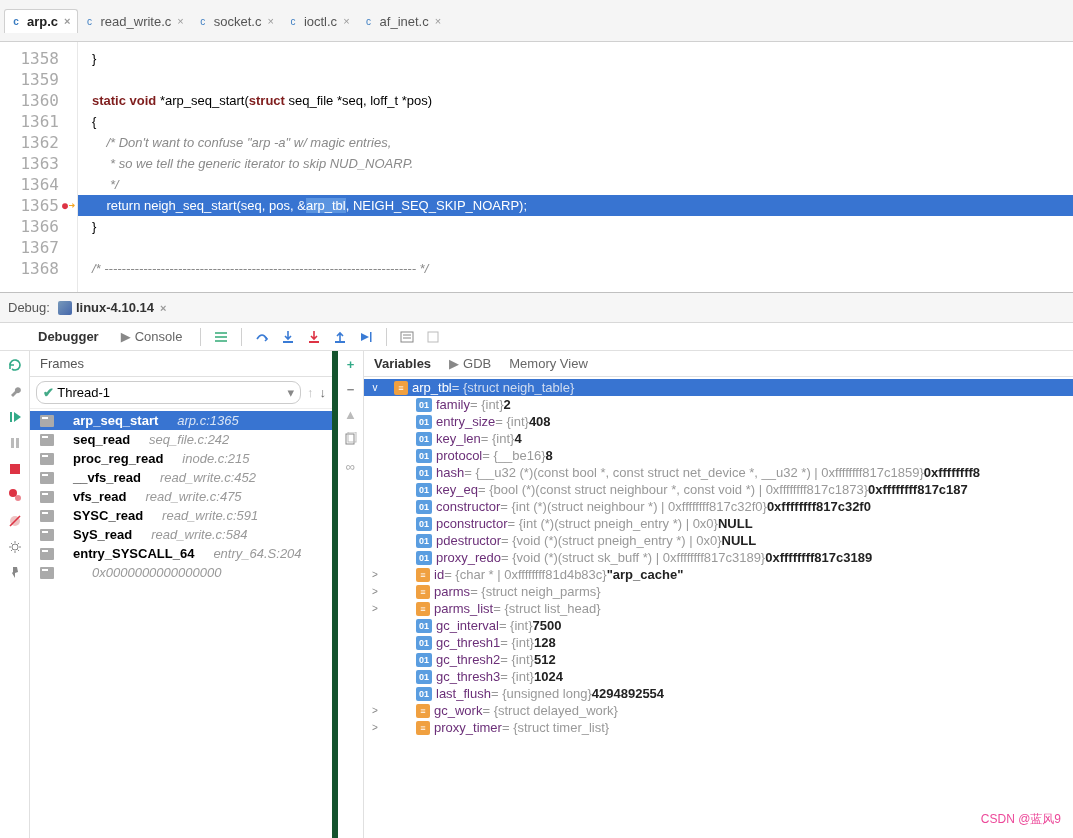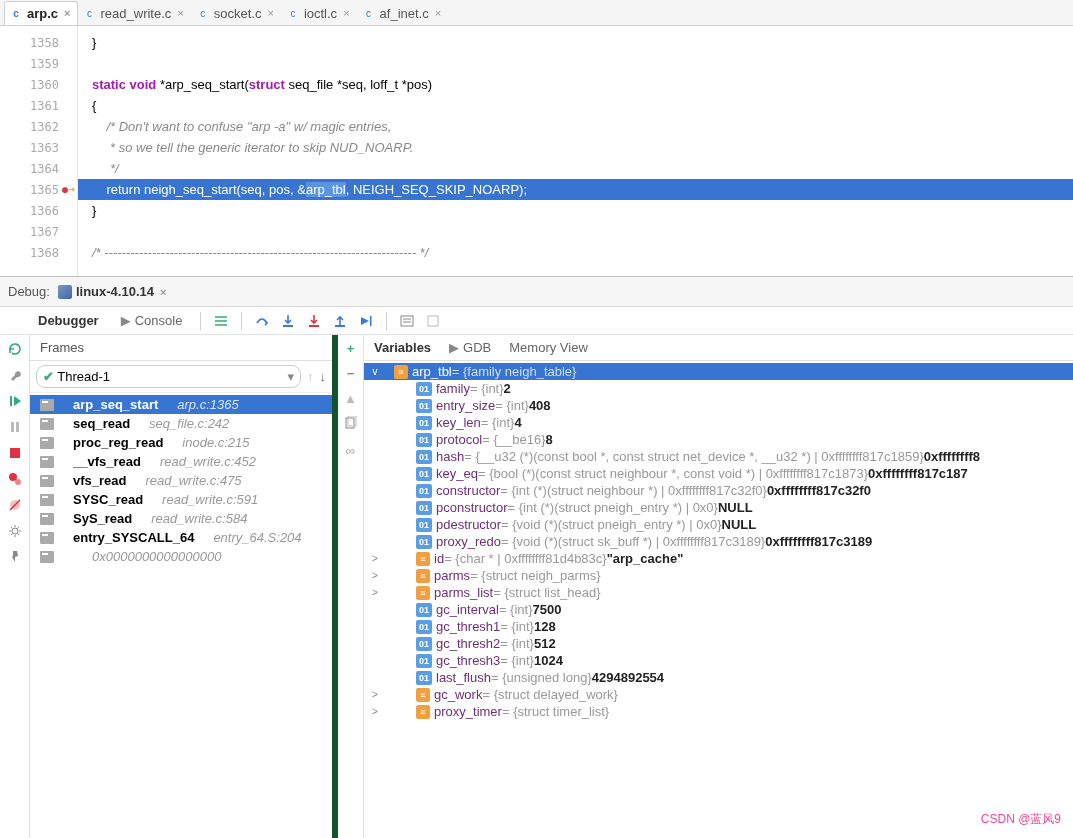--- a/index.html
+++ b/index.html
@@ -1,31 +1,31 @@
 <!DOCTYPE html>
 <html><head>
 <meta charset="utf-8">
 <style>
 * { margin:0; padding:0; box-sizing:border-box; font-family:"Segoe UI",Arial,sans-serif; font-size:13px; }
 body { background:#fff; width:1073px; height:838px; overflow:hidden; display:flex; flex-direction:column; }
-.editor-tabs { display:flex; align-items:center; height:26px; border-bottom:1px solid #d0d0d0; background:#f5f5f5; padding-left:4px; }
+.editor-tabs { display:flex; align-items:center; height:42px; border-bottom:1px solid #d0d0d0; background:#f5f5f5; padding-left:4px; }
 .etab { display:flex; align-items:center; padding:0 6px 0 4px; height:24px; border:1px solid transparent; border-bottom:none; color:#555; gap:4px; }
 .etab.active { background:#fff; border-color:#d0d0d0; border-radius:3px 3px 0 0; font-weight:bold; color:#222; }
 .file-icon { width:14px; height:14px; display:inline-flex; align-items:center; justify-content:center; color:#3b7cc1; font-size:10px; }
 .file-icon::before { content:"c"; }
 .close-x { color:#999; font-size:11px; margin-left:2px; }
 .editor-body { display:flex; height:250px; overflow:hidden; }
 .gutter { width:78px; border-right:1px solid #e8e8e8; padding-top:6px; }
-.gline { height:21px; display:flex; align-items:center; justify-content:flex-end; padding-right:18px; color:#aaa; font-family:monospace; font-size:12px; position:relative; }
+.gline { height:21px; display:flex; align-items:center; justify-content:flex-end; padding-right:18px; color:#aaa; font-family:monospace; font-size:16px; position:relative; }
 .gline.bp::after { content:"➜"; position:absolute; right:2px; color:#f5a623; font-size:11px; }
 .gline.bp2::before { content:"●"; position:absolute; right:-12px; color:#d34; font-size:10px; left:62px; }
 .code { flex:1; padding-top:6px; font-family:"DejaVu Sans Mono",monospace; font-size:13px; }
 .cline { height:21px; line-height:21px; white-space:pre; padding-left:14px; }
 .cline.hl { background:#3874d1; color:#fff; }
-.kw { color:#a21caf; font-weight:bold; }
+.kw { color:#7f1d1d; font-weight:bold; }
 .cmt { color:#8a8a8a; font-style:italic; }
 .sel-in-hl { background:#5b94e0; }
 .debug-panel { border-top:1px solid #c0c0c0; display:flex; flex-direction:column; flex:1; min-height:0; }
 .debug-header { display:flex; align-items:center; height:30px; padding-left:8px; gap:8px; border-bottom:1px solid #d8d8d8; background:#f6f6f6; }
 .debug-header .lbl { color:#555; }
 .run-cfg { font-weight:bold; color:#333; display:flex; align-items:center; gap:4px; }
 .cube { width:14px; height:14px; background:linear-gradient(135deg,#79b,#46a); border-radius:2px; }
 .debug-toolbar { display:flex; align-items:center; height:28px; border-bottom:1px solid #e0e0e0; padding-left:32px; gap:10px; }
 .debug-toolbar .dbtab { padding:2px 6px; font-weight:bold; color:#333; display:flex; align-items:center; gap:4px; }
 .debug-toolbar .dbtab.inactive { font-weight:normal; color:#666; }
@@ -315,21 +315,21 @@
             <span>GDB</span>
           </span>
         <span class="vtab inactive">Memory View</span>
       </div>
       <div class="vars-tree" id="vars">
           <div class="vrow sel">
             <span class="arrow">v</span>
             <span class="ind" style="width:12px"></span>
             <span class="vbadge badge-struct"></span>
             <span class="vname">arp_tbl</span>
-            <span class="vtype"> = {family neigh_table}</span>
+            <span class="vtype"> = {struct neigh_table}</span>
           </div>
           <div class="vrow">
             <span class="arrow"></span>
             <span class="ind" style="width:34px"></span>
             <span class="vbadge badge-01">01</span>
             <span class="vname">family</span>
             <span class="vtype"> = {int} </span>
             <span class="vval">2</span>
           </div>
           <div class="vrow">

